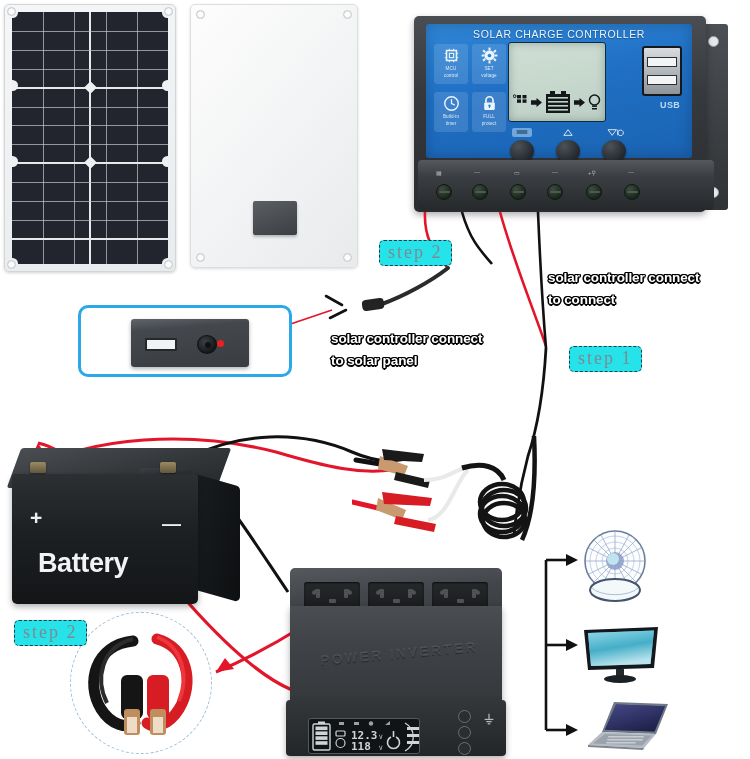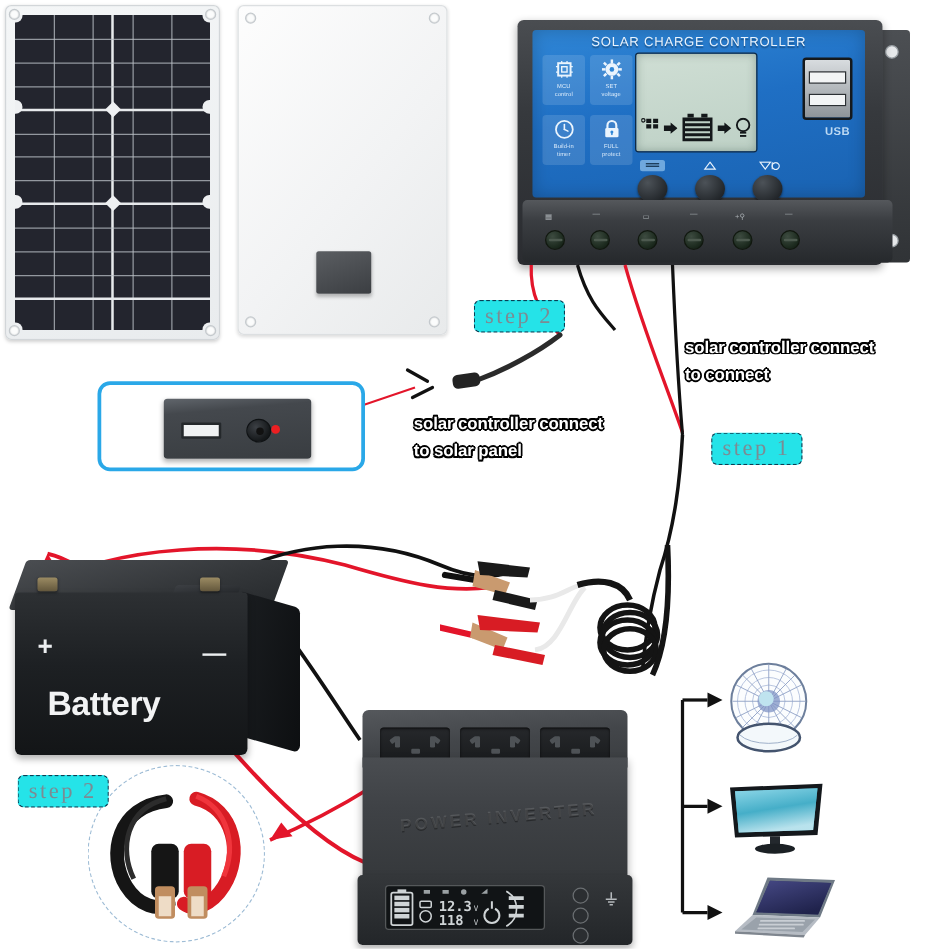--- a/index.html
+++ b/index.html
@@ -253,21 +253,21 @@
     position:absolute; top:104px; width:22px; height:9px;
     background:#d2d5d7; border:1px solid #222; border-radius:1px;
   }
   #inv-base {
     position:absolute; left:0px; top:140px; width:220px; height:56px;
     background: linear-gradient(180deg,#34373a 0%, #2a2d30 60%, #232629 100%);
     border-radius: 4px;
     box-shadow: 0 3px 6px rgba(0,0,0,.3);
   }
   #inv-lcd {
-    position:absolute; left:22px; top:8px; width:128px; height:36px;
+    position:absolute; left:22px; top:18px; width:112px; height:36px;
     background:#111416; border:1px solid #55585a; border-radius:3px;
     overflow:hidden;
   }
   .round-btn {
     position:absolute; width:13px; height:13px; border-radius:50%;
     border:1px solid #6a6e71; background:#2b2e31;
     display:flex; align-items:center; justify-content:center;
   }
 
   

